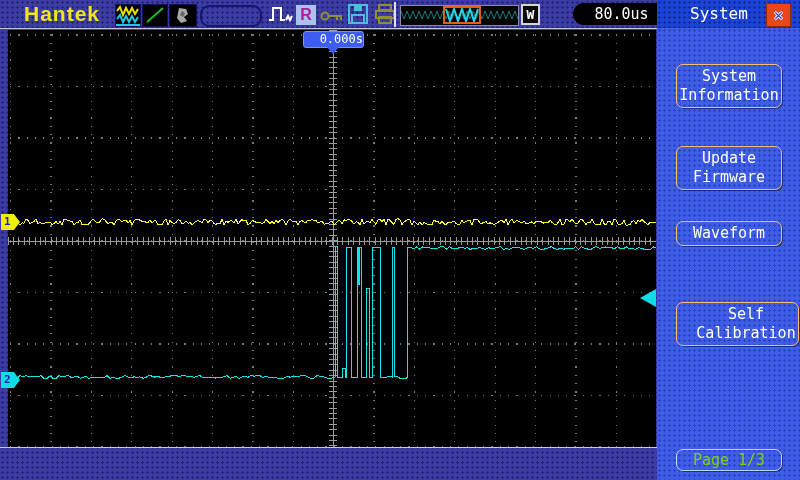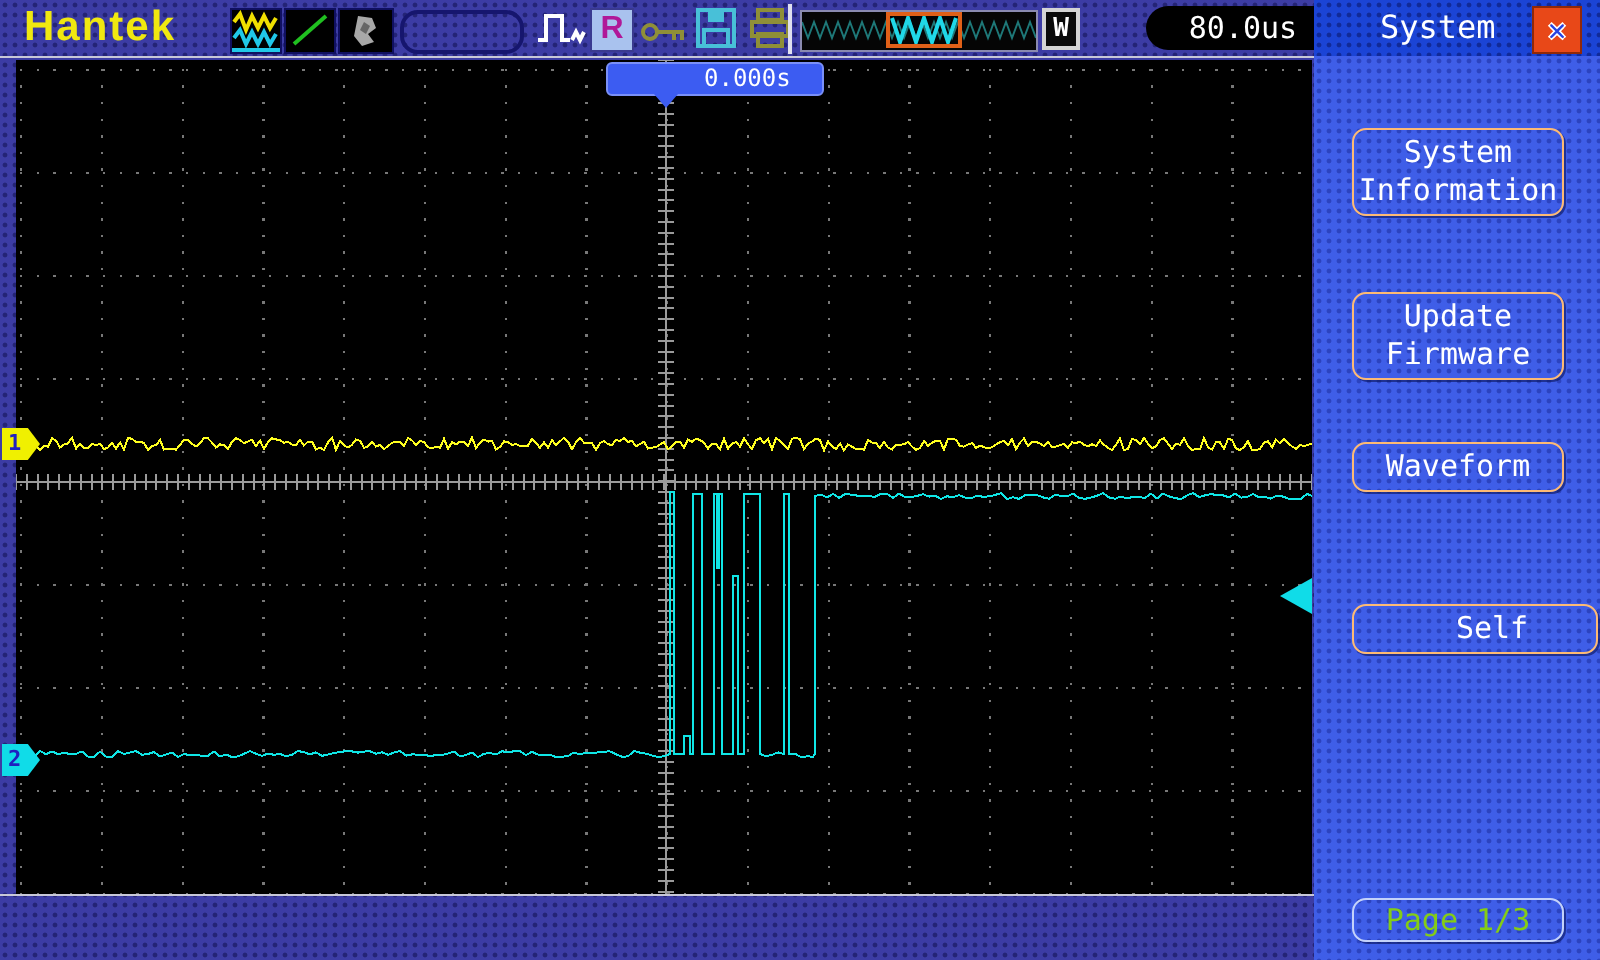--- a/index.html
+++ b/index.html
@@ -7,21 +7,21 @@
     width:800px;height:480px;position:relative;overflow:hidden;
     background-color:#3c3ca4;
     background-image:radial-gradient(rgba(16,16,80,.55) 1px, transparent 1.4px);
     background-size:5px 5px;
     font-family:"DejaVu Sans Mono", monospace;
     -webkit-font-smoothing:none;
   }
   .abs{position:absolute;}
   
   .topbar{left:0;top:0;width:657px;height:29px;}
-  .brand{left:12px;top:2px;font-family:"Liberation Sans",sans-serif;font-weight:bold;
+  .brand{left:24px;top:2px;font-family:"Liberation Sans",sans-serif;font-weight:bold;
          font-size:21px;color:#f0e810;letter-spacing:1px;}
   .icon-box{top:4px;width:24px;height:21px;background:#000;border:1px solid #101060;}
   .slot{left:200px;top:5px;width:58px;height:18px;border:2px solid #16166e;border-radius:9px;background:transparent;}
   .ricon{left:295px;top:4px;width:20px;height:20px;background:#a9c2ee;border:1px solid #3a3a90;
          color:#b01898;font-family:"Liberation Sans",sans-serif;font-weight:bold;font-size:16px;
          text-align:center;line-height:20px;}
   .vsep-white{left:394px;top:2px;width:2px;height:25px;background:#e0e0ee;}
   .preview{left:400px;top:5px;width:117px;height:19px;background:#050505;border:1px solid #8a8ab0;}
   .wicon{left:521px;top:4px;width:15px;height:17px;background:#0a0a0a;border:2px solid #d4d4d4;
          color:#fff;font-weight:bold;font-size:13px;text-align:center;line-height:17px;}
@@ -40,21 +40,21 @@
         color:#fff;font-size:15px;text-align:center;padding:2px 0;
         box-shadow:1px 1px 0 rgba(10,20,90,.6);}
   .sbtn span{display:block;line-height:19px;}
   .pagebtn{left:676px;top:449px;width:104px;height:20px;border:1px solid #c4d2fa;border-radius:7px;
            color:#84cc16;font-size:15px;text-align:center;line-height:20px;box-shadow:1px 1px 0 rgba(10,20,90,.6);}
   
   .hline-top{left:0;top:28px;width:657px;height:1px;background:#c8c8d8;}
   .hline-bot{left:0;top:447px;width:657px;height:1px;background:#c8c8d8;}
   .scope{left:8px;top:30px;width:648px;height:417px;background:#000;}
   .time-tab{left:303px;top:31px;width:59px;height:15px;background:#3c5cf2;border-radius:3px;
-            color:#fff;font-size:12px;text-align:left;line-height:15px;border:1px solid #7a90f8;padding-left:48px;}
+            color:#fff;font-size:12px;text-align:right;line-height:15px;border:1px solid #7a90f8;}
   .time-ptr{left:327px;top:47px;width:0;height:0;border:6px solid transparent;border-top:7px solid #3c5cf2;}
   .chm{width:19px;height:16px;line-height:16px;font-size:11px;font-weight:bold;color:#2020c0;
        text-align:left;padding-left:3px;box-sizing:border-box;
        clip-path:polygon(0 0,68% 0,100% 50%,68% 100%,0 100%);}
   .chm1{left:1px;top:214px;background:#f0f000;}
   .chm2{left:1px;top:372px;background:#10dce8;}
   .trig-arrow{left:640px;top:289px;width:16px;height:18px;background:#10dce8;
               clip-path:polygon(0 50%,100% 0,100% 100%);}
   
   .bottombar{left:0;top:448px;width:657px;height:32px;}
@@ -133,20 +133,21 @@
 </div>
 <div class="abs sbtn" style="top:146px;">
   <span>Update</span>
   <span>Firmware</span>
 </div>
 <div class="abs sbtn" style="top:221px;">
   <span>Waveform</span>
 </div>
 <div class="abs sbtn" style="top:302px;padding-left:17px;">
   <span>Self</span>
+  <span>Calibration</span>
 </div>
 <div class="abs pagebtn">Page 1/3</div>
 
 <div class="abs hline-top"></div>
 <div class="abs scope">
   <svg id="scope-svg" width="648" height="417" viewBox="0 0 648 417" shape-rendering="crispEdges">
       <path d="M2.0 5.0h1.2M10.3 5.0h1.2M18.6 5.0h1.2M26.9 5.0h1.2M35.2 5.0h1.2M43.5 5.0h1.2M51.8 5.0h1.2M60.1 5.0h1.2M68.4 5.0h1.2M76.7 5.0h1.2M85.0 5.0h1.2M93.3 5.0h1.2M101.6 5.0h1.2M109.9 5.0h1.2M118.2 5.0h1.2M126.5 5.0h1.2M134.8 5.0h1.2M143.1 5.0h1.2M151.4 5.0h1.2M159.7 5.0h1.2M168.0 5.0h1.2M176.3 5.0h1.2M184.6 5.0h1.2M192.9 5.0h1.2M201.2 5.0h1.2M209.5 5.0h1.2M217.8 5.0h1.2M226.1 5.0h1.2M234.4 5.0h1.2M242.7 5.0h1.2M251.0 5.0h1.2M259.3 5.0h1.2M267.6 5.0h1.2M275.9 5.0h1.2M284.2 5.0h1.2M292.5 5.0h1.2M300.8 5.0h1.2M309.1 5.0h1.2M317.4 5.0h1.2M325.7 5.0h1.2M334.0 5.0h1.2M342.3 5.0h1.2M350.6 5.0h1.2M358.9 5.0h1.2M367.2 5.0h1.2M375.5 5.0h1.2M383.8 5.0h1.2M392.1 5.0h1.2M400.4 5.0h1.2M408.7 5.0h1.2M417.0 5.0h1.2M425.3 5.0h1.2M433.6 5.0h1.2M441.9 5.0h1.2M450.2 5.0h1.2M458.5 5.0h1.2M466.8 5.0h1.2M475.1 5.0h1.2M483.4 5.0h1.2M491.7 5.0h1.2M500.0 5.0h1.2M508.3 5.0h1.2M516.6 5.0h1.2M524.9 5.0h1.2M533.2 5.0h1.2M541.5 5.0h1.2M549.8 5.0h1.2M558.1 5.0h1.2M566.4 5.0h1.2M574.7 5.0h1.2M583.0 5.0h1.2M591.3 5.0h1.2M599.6 5.0h1.2M607.9 5.0h1.2M616.2 5.0h1.2M624.5 5.0h1.2M632.8 5.0h1.2M641.1 5.0h1.2M2.0 56.5h1.2M10.3 56.5h1.2M18.6 56.5h1.2M26.9 56.5h1.2M35.2 56.5h1.2M43.5 56.5h1.2M51.8 56.5h1.2M60.1 56.5h1.2M68.4 56.5h1.2M76.7 56.5h1.2M85.0 56.5h1.2M93.3 56.5h1.2M101.6 56.5h1.2M109.9 56.5h1.2M118.2 56.5h1.2M126.5 56.5h1.2M134.8 56.5h1.2M143.1 56.5h1.2M151.4 56.5h1.2M159.7 56.5h1.2M168.0 56.5h1.2M176.3 56.5h1.2M184.6 56.5h1.2M192.9 56.5h1.2M201.2 56.5h1.2M209.5 56.5h1.2M217.8 56.5h1.2M226.1 56.5h1.2M234.4 56.5h1.2M242.7 56.5h1.2M251.0 56.5h1.2M259.3 56.5h1.2M267.6 56.5h1.2M275.9 56.5h1.2M284.2 56.5h1.2M292.5 56.5h1.2M300.8 56.5h1.2M309.1 56.5h1.2M317.4 56.5h1.2M325.7 56.5h1.2M334.0 56.5h1.2M342.3 56.5h1.2M350.6 56.5h1.2M358.9 56.5h1.2M367.2 56.5h1.2M375.5 56.5h1.2M383.8 56.5h1.2M392.1 56.5h1.2M400.4 56.5h1.2M408.7 56.5h1.2M417.0 56.5h1.2M425.3 56.5h1.2M433.6 56.5h1.2M441.9 56.5h1.2M450.2 56.5h1.2M458.5 56.5h1.2M466.8 56.5h1.2M475.1 56.5h1.2M483.4 56.5h1.2M491.7 56.5h1.2M500.0 56.5h1.2M508.3 56.5h1.2M516.6 56.5h1.2M524.9 56.5h1.2M533.2 56.5h1.2M541.5 56.5h1.2M549.8 56.5h1.2M558.1 56.5h1.2M566.4 56.5h1.2M574.7 56.5h1.2M583.0 56.5h1.2M591.3 56.5h1.2M599.6 56.5h1.2M607.9 56.5h1.2M616.2 56.5h1.2M624.5 56.5h1.2M632.8 56.5h1.2M641.1 56.5h1.2M2.0 108.0h1.2M10.3 108.0h1.2M18.6 108.0h1.2M26.9 108.0h1.2M35.2 108.0h1.2M43.5 108.0h1.2M51.8 108.0h1.2M60.1 108.0h1.2M68.4 108.0h1.2M76.7 108.0h1.2M85.0 108.0h1.2M93.3 108.0h1.2M101.6 108.0h1.2M109.9 108.0h1.2M118.2 108.0h1.2M126.5 108.0h1.2M134.8 108.0h1.2M143.1 108.0h1.2M151.4 108.0h1.2M159.7 108.0h1.2M168.0 108.0h1.2M176.3 108.0h1.2M184.6 108.0h1.2M192.9 108.0h1.2M201.2 108.0h1.2M209.5 108.0h1.2M217.8 108.0h1.2M226.1 108.0h1.2M234.4 108.0h1.2M242.7 108.0h1.2M251.0 108.0h1.2M259.3 108.0h1.2M267.6 108.0h1.2M275.9 108.0h1.2M284.2 108.0h1.2M292.5 108.0h1.2M300.8 108.0h1.2M309.1 108.0h1.2M317.4 108.0h1.2M325.7 108.0h1.2M334.0 108.0h1.2M342.3 108.0h1.2M350.6 108.0h1.2M358.9 108.0h1.2M367.2 108.0h1.2M375.5 108.0h1.2M383.8 108.0h1.2M392.1 108.0h1.2M400.4 108.0h1.2M408.7 108.0h1.2M417.0 108.0h1.2M425.3 108.0h1.2M433.6 108.0h1.2M441.9 108.0h1.2M450.2 108.0h1.2M458.5 108.0h1.2M466.8 108.0h1.2M475.1 108.0h1.2M483.4 108.0h1.2M491.7 108.0h1.2M500.0 108.0h1.2M508.3 108.0h1.2M516.6 108.0h1.2M524.9 108.0h1.2M533.2 108.0h1.2M541.5 108.0h1.2M549.8 108.0h1.2M558.1 108.0h1.2M566.4 108.0h1.2M574.7 108.0h1.2M583.0 108.0h1.2M591.3 108.0h1.2M599.6 108.0h1.2M607.9 108.0h1.2M616.2 108.0h1.2M624.5 108.0h1.2M632.8 108.0h1.2M641.1 108.0h1.2M2.0 159.5h1.2M10.3 159.5h1.2M18.6 159.5h1.2M26.9 159.5h1.2M35.2 159.5h1.2M43.5 159.5h1.2M51.8 159.5h1.2M60.1 159.5h1.2M68.4 159.5h1.2M76.7 159.5h1.2M85.0 159.5h1.2M93.3 159.5h1.2M101.6 159.5h1.2M109.9 159.5h1.2M118.2 159.5h1.2M126.5 159.5h1.2M134.8 159.5h1.2M143.1 159.5h1.2M151.4 159.5h1.2M159.7 159.5h1.2M168.0 159.5h1.2M176.3 159.5h1.2M184.6 159.5h1.2M192.9 159.5h1.2M201.2 159.5h1.2M209.5 159.5h1.2M217.8 159.5h1.2M226.1 159.5h1.2M234.4 159.5h1.2M242.7 159.5h1.2M251.0 159.5h1.2M259.3 159.5h1.2M267.6 159.5h1.2M275.9 159.5h1.2M284.2 159.5h1.2M292.5 159.5h1.2M300.8 159.5h1.2M309.1 159.5h1.2M317.4 159.5h1.2M325.7 159.5h1.2M334.0 159.5h1.2M342.3 159.5h1.2M350.6 159.5h1.2M358.9 159.5h1.2M367.2 159.5h1.2M375.5 159.5h1.2M383.8 159.5h1.2M392.1 159.5h1.2M400.4 159.5h1.2M408.7 159.5h1.2M417.0 159.5h1.2M425.3 159.5h1.2M433.6 159.5h1.2M441.9 159.5h1.2M450.2 159.5h1.2M458.5 159.5h1.2M466.8 159.5h1.2M475.1 159.5h1.2M483.4 159.5h1.2M491.7 159.5h1.2M500.0 159.5h1.2M508.3 159.5h1.2M516.6 159.5h1.2M524.9 159.5h1.2M533.2 159.5h1.2M541.5 159.5h1.2M549.8 159.5h1.2M558.1 159.5h1.2M566.4 159.5h1.2M574.7 159.5h1.2M583.0 159.5h1.2M591.3 159.5h1.2M599.6 159.5h1.2M607.9 159.5h1.2M616.2 159.5h1.2M624.5 159.5h1.2M632.8 159.5h1.2M641.1 159.5h1.2M2.0 211.0h1.2M10.3 211.0h1.2M18.6 211.0h1.2M26.9 211.0h1.2M35.2 211.0h1.2M43.5 211.0h1.2M51.8 211.0h1.2M60.1 211.0h1.2M68.4 211.0h1.2M76.7 211.0h1.2M85.0 211.0h1.2M93.3 211.0h1.2M101.6 211.0h1.2M109.9 211.0h1.2M118.2 211.0h1.2M126.5 211.0h1.2M134.8 211.0h1.2M143.1 211.0h1.2M151.4 211.0h1.2M159.7 211.0h1.2M168.0 211.0h1.2M176.3 211.0h1.2M184.6 211.0h1.2M192.9 211.0h1.2M201.2 211.0h1.2M209.5 211.0h1.2M217.8 211.0h1.2M226.1 211.0h1.2M234.4 211.0h1.2M242.7 211.0h1.2M251.0 211.0h1.2M259.3 211.0h1.2M267.6 211.0h1.2M275.9 211.0h1.2M284.2 211.0h1.2M292.5 211.0h1.2M300.8 211.0h1.2M309.1 211.0h1.2M317.4 211.0h1.2M325.7 211.0h1.2M334.0 211.0h1.2M342.3 211.0h1.2M350.6 211.0h1.2M358.9 211.0h1.2M367.2 211.0h1.2M375.5 211.0h1.2M383.8 211.0h1.2M392.1 211.0h1.2M400.4 211.0h1.2M408.7 211.0h1.2M417.0 211.0h1.2M425.3 211.0h1.2M433.6 211.0h1.2M441.9 211.0h1.2M450.2 211.0h1.2M458.5 211.0h1.2M466.8 211.0h1.2M475.1 211.0h1.2M483.4 211.0h1.2M491.7 211.0h1.2M500.0 211.0h1.2M508.3 211.0h1.2M516.6 211.0h1.2M524.9 211.0h1.2M533.2 211.0h1.2M541.5 211.0h1.2M549.8 211.0h1.2M558.1 211.0h1.2M566.4 211.0h1.2M574.7 211.0h1.2M583.0 211.0h1.2M591.3 211.0h1.2M599.6 211.0h1.2M607.9 211.0h1.2M616.2 211.0h1.2M624.5 211.0h1.2M632.8 211.0h1.2M641.1 211.0h1.2M2.0 262.5h1.2M10.3 262.5h1.2M18.6 262.5h1.2M26.9 262.5h1.2M35.2 262.5h1.2M43.5 262.5h1.2M51.8 262.5h1.2M60.1 262.5h1.2M68.4 262.5h1.2M76.7 262.5h1.2M85.0 262.5h1.2M93.3 262.5h1.2M101.6 262.5h1.2M109.9 262.5h1.2M118.2 262.5h1.2M126.5 262.5h1.2M134.8 262.5h1.2M143.1 262.5h1.2M151.4 262.5h1.2M159.7 262.5h1.2M168.0 262.5h1.2M176.3 262.5h1.2M184.6 262.5h1.2M192.9 262.5h1.2M201.2 262.5h1.2M209.5 262.5h1.2M217.8 262.5h1.2M226.1 262.5h1.2M234.4 262.5h1.2M242.7 262.5h1.2M251.0 262.5h1.2M259.3 262.5h1.2M267.6 262.5h1.2M275.9 262.5h1.2M284.2 262.5h1.2M292.5 262.5h1.2M300.8 262.5h1.2M309.1 262.5h1.2M317.4 262.5h1.2M325.7 262.5h1.2M334.0 262.5h1.2M342.3 262.5h1.2M350.6 262.5h1.2M358.9 262.5h1.2M367.2 262.5h1.2M375.5 262.5h1.2M383.8 262.5h1.2M392.1 262.5h1.2M400.4 262.5h1.2M408.7 262.5h1.2M417.0 262.5h1.2M425.3 262.5h1.2M433.6 262.5h1.2M441.9 262.5h1.2M450.2 262.5h1.2M458.5 262.5h1.2M466.8 262.5h1.2M475.1 262.5h1.2M483.4 262.5h1.2M491.7 262.5h1.2M500.0 262.5h1.2M508.3 262.5h1.2M516.6 262.5h1.2M524.9 262.5h1.2M533.2 262.5h1.2M541.5 262.5h1.2M549.8 262.5h1.2M558.1 262.5h1.2M566.4 262.5h1.2M574.7 262.5h1.2M583.0 262.5h1.2M591.3 262.5h1.2M599.6 262.5h1.2M607.9 262.5h1.2M616.2 262.5h1.2M624.5 262.5h1.2M632.8 262.5h1.2M641.1 262.5h1.2M2.0 314.0h1.2M10.3 314.0h1.2M18.6 314.0h1.2M26.9 314.0h1.2M35.2 314.0h1.2M43.5 314.0h1.2M51.8 314.0h1.2M60.1 314.0h1.2M68.4 314.0h1.2M76.7 314.0h1.2M85.0 314.0h1.2M93.3 314.0h1.2M101.6 314.0h1.2M109.9 314.0h1.2M118.2 314.0h1.2M126.5 314.0h1.2M134.8 314.0h1.2M143.1 314.0h1.2M151.4 314.0h1.2M159.7 314.0h1.2M168.0 314.0h1.2M176.3 314.0h1.2M184.6 314.0h1.2M192.9 314.0h1.2M201.2 314.0h1.2M209.5 314.0h1.2M217.8 314.0h1.2M226.1 314.0h1.2M234.4 314.0h1.2M242.7 314.0h1.2M251.0 314.0h1.2M259.3 314.0h1.2M267.6 314.0h1.2M275.9 314.0h1.2M284.2 314.0h1.2M292.5 314.0h1.2M300.8 314.0h1.2M309.1 314.0h1.2M317.4 314.0h1.2M325.7 314.0h1.2M334.0 314.0h1.2M342.3 314.0h1.2M350.6 314.0h1.2M358.9 314.0h1.2M367.2 314.0h1.2M375.5 314.0h1.2M383.8 314.0h1.2M392.1 314.0h1.2M400.4 314.0h1.2M408.7 314.0h1.2M417.0 314.0h1.2M425.3 314.0h1.2M433.6 314.0h1.2M441.9 314.0h1.2M450.2 314.0h1.2M458.5 314.0h1.2M466.8 314.0h1.2M475.1 314.0h1.2M483.4 314.0h1.2M491.7 314.0h1.2M500.0 314.0h1.2M508.3 314.0h1.2M516.6 314.0h1.2M524.9 314.0h1.2M533.2 314.0h1.2M541.5 314.0h1.2M549.8 314.0h1.2M558.1 314.0h1.2M566.4 314.0h1.2M574.7 314.0h1.2M583.0 314.0h1.2M591.3 314.0h1.2M599.6 314.0h1.2M607.9 314.0h1.2M616.2 314.0h1.2M624.5 314.0h1.2M632.8 314.0h1.2M641.1 314.0h1.2M2.0 365.5h1.2M10.3 365.5h1.2M18.6 365.5h1.2M26.9 365.5h1.2M35.2 365.5h1.2M43.5 365.5h1.2M51.8 365.5h1.2M60.1 365.5h1.2M68.4 365.5h1.2M76.7 365.5h1.2M85.0 365.5h1.2M93.3 365.5h1.2M101.6 365.5h1.2M109.9 365.5h1.2M118.2 365.5h1.2M126.5 365.5h1.2M134.8 365.5h1.2M143.1 365.5h1.2M151.4 365.5h1.2M159.7 365.5h1.2M168.0 365.5h1.2M176.3 365.5h1.2M184.6 365.5h1.2M192.9 365.5h1.2M201.2 365.5h1.2M209.5 365.5h1.2M217.8 365.5h1.2M226.1 365.5h1.2M234.4 365.5h1.2M242.7 365.5h1.2M251.0 365.5h1.2M259.3 365.5h1.2M267.6 365.5h1.2M275.9 365.5h1.2M284.2 365.5h1.2M292.5 365.5h1.2M300.8 365.5h1.2M309.1 365.5h1.2M317.4 365.5h1.2M325.7 365.5h1.2M334.0 365.5h1.2M342.3 365.5h1.2M350.6 365.5h1.2M358.9 365.5h1.2M367.2 365.5h1.2M375.5 365.5h1.2M383.8 365.5h1.2M392.1 365.5h1.2M400.4 365.5h1.2M408.7 365.5h1.2M417.0 365.5h1.2M425.3 365.5h1.2M433.6 365.5h1.2M441.9 365.5h1.2M450.2 365.5h1.2M458.5 365.5h1.2M466.8 365.5h1.2M475.1 365.5h1.2M483.4 365.5h1.2M491.7 365.5h1.2M500.0 365.5h1.2M508.3 365.5h1.2M516.6 365.5h1.2M524.9 365.5h1.2M533.2 365.5h1.2M541.5 365.5h1.2M549.8 365.5h1.2M558.1 365.5h1.2M566.4 365.5h1.2M574.7 365.5h1.2M583.0 365.5h1.2M591.3 365.5h1.2M599.6 365.5h1.2M607.9 365.5h1.2M616.2 365.5h1.2M624.5 365.5h1.2M632.8 365.5h1.2M641.1 365.5h1.2M2.0 417.0h1.2M10.3 417.0h1.2M18.6 417.0h1.2M26.9 417.0h1.2M35.2 417.0h1.2M43.5 417.0h1.2M51.8 417.0h1.2M60.1 417.0h1.2M68.4 417.0h1.2M76.7 417.0h1.2M85.0 417.0h1.2M93.3 417.0h1.2M101.6 417.0h1.2M109.9 417.0h1.2M118.2 417.0h1.2M126.5 417.0h1.2M134.8 417.0h1.2M143.1 417.0h1.2M151.4 417.0h1.2M159.7 417.0h1.2M168.0 417.0h1.2M176.3 417.0h1.2M184.6 417.0h1.2M192.9 417.0h1.2M201.2 417.0h1.2M209.5 417.0h1.2M217.8 417.0h1.2M226.1 417.0h1.2M234.4 417.0h1.2M242.7 417.0h1.2M251.0 417.0h1.2M259.3 417.0h1.2M267.6 417.0h1.2M275.9 417.0h1.2M284.2 417.0h1.2M292.5 417.0h1.2M300.8 417.0h1.2M309.1 417.0h1.2M317.4 417.0h1.2M325.7 417.0h1.2M334.0 417.0h1.2M342.3 417.0h1.2M350.6 417.0h1.2M358.9 417.0h1.2M367.2 417.0h1.2M375.5 417.0h1.2M383.8 417.0h1.2M392.1 417.0h1.2M400.4 417.0h1.2M408.7 417.0h1.2M417.0 417.0h1.2M425.3 417.0h1.2M433.6 417.0h1.2M441.9 417.0h1.2M450.2 417.0h1.2M458.5 417.0h1.2M466.8 417.0h1.2M475.1 417.0h1.2M483.4 417.0h1.2M491.7 417.0h1.2M500.0 417.0h1.2M508.3 417.0h1.2M516.6 417.0h1.2M524.9 417.0h1.2M533.2 417.0h1.2M541.5 417.0h1.2M549.8 417.0h1.2M558.1 417.0h1.2M566.4 417.0h1.2M574.7 417.0h1.2M583.0 417.0h1.2M591.3 417.0h1.2M599.6 417.0h1.2M607.9 417.0h1.2M616.2 417.0h1.2M624.5 417.0h1.2M632.8 417.0h1.2M641.1 417.0h1.2M2.0 5.0h1.2M2.0 13.3h1.2M2.0 21.6h1.2M2.0 29.9h1.2M2.0 38.2h1.2M2.0 46.5h1.2M2.0 54.8h1.2M2.0 63.1h1.2M2.0 71.4h1.2M2.0 79.7h1.2M2.0 88.0h1.2M2.0 96.3h1.2M2.0 104.6h1.2M2.0 112.9h1.2M2.0 121.2h1.2M2.0 129.5h1.2M2.0 137.8h1.2M2.0 146.1h1.2M2.0 154.4h1.2M2.0 162.7h1.2M2.0 171.0h1.2M2.0 179.3h1.2M2.0 187.6h1.2M2.0 195.9h1.2M2.0 204.2h1.2M2.0 212.5h1.2M2.0 220.8h1.2M2.0 229.1h1.2M2.0 237.4h1.2M2.0 245.7h1.2M2.0 254.0h1.2M2.0 262.3h1.2M2.0 270.6h1.2M2.0 278.9h1.2M2.0 287.2h1.2M2.0 295.5h1.2M2.0 303.8h1.2M2.0 312.1h1.2M2.0 320.4h1.2M2.0 328.7h1.2M2.0 337.0h1.2M2.0 345.3h1.2M2.0 353.6h1.2M2.0 361.9h1.2M2.0 370.2h1.2M2.0 378.5h1.2M2.0 386.8h1.2M2.0 395.1h1.2M2.0 403.4h1.2M2.0 411.7h1.2M42.4 5.0h1.2M42.4 13.3h1.2M42.4 21.6h1.2M42.4 29.9h1.2M42.4 38.2h1.2M42.4 46.5h1.2M42.4 54.8h1.2M42.4 63.1h1.2M42.4 71.4h1.2M42.4 79.7h1.2M42.4 88.0h1.2M42.4 96.3h1.2M42.4 104.6h1.2M42.4 112.9h1.2M42.4 121.2h1.2M42.4 129.5h1.2M42.4 137.8h1.2M42.4 146.1h1.2M42.4 154.4h1.2M42.4 162.7h1.2M42.4 171.0h1.2M42.4 179.3h1.2M42.4 187.6h1.2M42.4 195.9h1.2M42.4 204.2h1.2M42.4 212.5h1.2M42.4 220.8h1.2M42.4 229.1h1.2M42.4 237.4h1.2M42.4 245.7h1.2M42.4 254.0h1.2M42.4 262.3h1.2M42.4 270.6h1.2M42.4 278.9h1.2M42.4 287.2h1.2M42.4 295.5h1.2M42.4 303.8h1.2M42.4 312.1h1.2M42.4 320.4h1.2M42.4 328.7h1.2M42.4 337.0h1.2M42.4 345.3h1.2M42.4 353.6h1.2M42.4 361.9h1.2M42.4 370.2h1.2M42.4 378.5h1.2M42.4 386.8h1.2M42.4 395.1h1.2M42.4 403.4h1.2M42.4 411.7h1.2M82.8 5.0h1.2M82.8 13.3h1.2M82.8 21.6h1.2M82.8 29.9h1.2M82.8 38.2h1.2M82.8 46.5h1.2M82.8 54.8h1.2M82.8 63.1h1.2M82.8 71.4h1.2M82.8 79.7h1.2M82.8 88.0h1.2M82.8 96.3h1.2M82.8 104.6h1.2M82.8 112.9h1.2M82.8 121.2h1.2M82.8 129.5h1.2M82.8 137.8h1.2M82.8 146.1h1.2M82.8 154.4h1.2M82.8 162.7h1.2M82.8 171.0h1.2M82.8 179.3h1.2M82.8 187.6h1.2M82.8 195.9h1.2M82.8 204.2h1.2M82.8 212.5h1.2M82.8 220.8h1.2M82.8 229.1h1.2M82.8 237.4h1.2M82.8 245.7h1.2M82.8 254.0h1.2M82.8 262.3h1.2M82.8 270.6h1.2M82.8 278.9h1.2M82.8 287.2h1.2M82.8 295.5h1.2M82.8 303.8h1.2M82.8 312.1h1.2M82.8 320.4h1.2M82.8 328.7h1.2M82.8 337.0h1.2M82.8 345.3h1.2M82.8 353.6h1.2M82.8 361.9h1.2M82.8 370.2h1.2M82.8 378.5h1.2M82.8 386.8h1.2M82.8 395.1h1.2M82.8 403.4h1.2M82.8 411.7h1.2M123.1 5.0h1.2M123.1 13.3h1.2M123.1 21.6h1.2M123.1 29.9h1.2M123.1 38.2h1.2M123.1 46.5h1.2M123.1 54.8h1.2M123.1 63.1h1.2M123.1 71.4h1.2M123.1 79.7h1.2M123.1 88.0h1.2M123.1 96.3h1.2M123.1 104.6h1.2M123.1 112.9h1.2M123.1 121.2h1.2M123.1 129.5h1.2M123.1 137.8h1.2M123.1 146.1h1.2M123.1 154.4h1.2M123.1 162.7h1.2M123.1 171.0h1.2M123.1 179.3h1.2M123.1 187.6h1.2M123.1 195.9h1.2M123.1 204.2h1.2M123.1 212.5h1.2M123.1 220.8h1.2M123.1 229.1h1.2M123.1 237.4h1.2M123.1 245.7h1.2M123.1 254.0h1.2M123.1 262.3h1.2M123.1 270.6h1.2M123.1 278.9h1.2M123.1 287.2h1.2M123.1 295.5h1.2M123.1 303.8h1.2M123.1 312.1h1.2M123.1 320.4h1.2M123.1 328.7h1.2M123.1 337.0h1.2M123.1 345.3h1.2M123.1 353.6h1.2M123.1 361.9h1.2M123.1 370.2h1.2M123.1 378.5h1.2M123.1 386.8h1.2M123.1 395.1h1.2M123.1 403.4h1.2M123.1 411.7h1.2M163.5 5.0h1.2M163.5 13.3h1.2M163.5 21.6h1.2M163.5 29.9h1.2M163.5 38.2h1.2M163.5 46.5h1.2M163.5 54.8h1.2M163.5 63.1h1.2M163.5 71.4h1.2M163.5 79.7h1.2M163.5 88.0h1.2M163.5 96.3h1.2M163.5 104.6h1.2M163.5 112.9h1.2M163.5 121.2h1.2M163.5 129.5h1.2M163.5 137.8h1.2M163.5 146.1h1.2M163.5 154.4h1.2M163.5 162.7h1.2M163.5 171.0h1.2M163.5 179.3h1.2M163.5 187.6h1.2M163.5 195.9h1.2M163.5 204.2h1.2M163.5 212.5h1.2M163.5 220.8h1.2M163.5 229.1h1.2M163.5 237.4h1.2M163.5 245.7h1.2M163.5 254.0h1.2M163.5 262.3h1.2M163.5 270.6h1.2M163.5 278.9h1.2M163.5 287.2h1.2M163.5 295.5h1.2M163.5 303.8h1.2M163.5 312.1h1.2M163.5 320.4h1.2M163.5 328.7h1.2M163.5 337.0h1.2M163.5 345.3h1.2M163.5 353.6h1.2M163.5 361.9h1.2M163.5 370.2h1.2M163.5 378.5h1.2M163.5 386.8h1.2M163.5 395.1h1.2M163.5 403.4h1.2M163.5 411.7h1.2M203.9 5.0h1.2M203.9 13.3h1.2M203.9 21.6h1.2M203.9 29.9h1.2M203.9 38.2h1.2M203.9 46.5h1.2M203.9 54.8h1.2M203.9 63.1h1.2M203.9 71.4h1.2M203.9 79.7h1.2M203.9 88.0h1.2M203.9 96.3h1.2M203.9 104.6h1.2M203.9 112.9h1.2M203.9 121.2h1.2M203.9 129.5h1.2M203.9 137.8h1.2M203.9 146.1h1.2M203.9 154.4h1.2M203.9 162.7h1.2M203.9 171.0h1.2M203.9 179.3h1.2M203.9 187.6h1.2M203.9 195.9h1.2M203.9 204.2h1.2M203.9 212.5h1.2M203.9 220.8h1.2M203.9 229.1h1.2M203.9 237.4h1.2M203.9 245.7h1.2M203.9 254.0h1.2M203.9 262.3h1.2M203.9 270.6h1.2M203.9 278.9h1.2M203.9 287.2h1.2M203.9 295.5h1.2M203.9 303.8h1.2M203.9 312.1h1.2M203.9 320.4h1.2M203.9 328.7h1.2M203.9 337.0h1.2M203.9 345.3h1.2M203.9 353.6h1.2M203.9 361.9h1.2M203.9 370.2h1.2M203.9 378.5h1.2M203.9 386.8h1.2M203.9 395.1h1.2M203.9 403.4h1.2M203.9 411.7h1.2M244.3 5.0h1.2M244.3 13.3h1.2M244.3 21.6h1.2M244.3 29.9h1.2M244.3 38.2h1.2M244.3 46.5h1.2M244.3 54.8h1.2M244.3 63.1h1.2M244.3 71.4h1.2M244.3 79.7h1.2M244.3 88.0h1.2M244.3 96.3h1.2M244.3 104.6h1.2M244.3 112.9h1.2M244.3 121.2h1.2M244.3 129.5h1.2M244.3 137.8h1.2M244.3 146.1h1.2M244.3 154.4h1.2M244.3 162.7h1.2M244.3 171.0h1.2M244.3 179.3h1.2M244.3 187.6h1.2M244.3 195.9h1.2M244.3 204.2h1.2M244.3 212.5h1.2M244.3 220.8h1.2M244.3 229.1h1.2M244.3 237.4h1.2M244.3 245.7h1.2M244.3 254.0h1.2M244.3 262.3h1.2M244.3 270.6h1.2M244.3 278.9h1.2M244.3 287.2h1.2M244.3 295.5h1.2M244.3 303.8h1.2M244.3 312.1h1.2M244.3 320.4h1.2M244.3 328.7h1.2M244.3 337.0h1.2M244.3 345.3h1.2M244.3 353.6h1.2M244.3 361.9h1.2M244.3 370.2h1.2M244.3 378.5h1.2M244.3 386.8h1.2M244.3 395.1h1.2M244.3 403.4h1.2M244.3 411.7h1.2M284.6 5.0h1.2M284.6 13.3h1.2M284.6 21.6h1.2M284.6 29.9h1.2M284.6 38.2h1.2M284.6 46.5h1.2M284.6 54.8h1.2M284.6 63.1h1.2M284.6 71.4h1.2M284.6 79.7h1.2M284.6 88.0h1.2M284.6 96.3h1.2M284.6 104.6h1.2M284.6 112.9h1.2M284.6 121.2h1.2M284.6 129.5h1.2M284.6 137.8h1.2M284.6 146.1h1.2M284.6 154.4h1.2M284.6 162.7h1.2M284.6 171.0h1.2M284.6 179.3h1.2M284.6 187.6h1.2M284.6 195.9h1.2M284.6 204.2h1.2M284.6 212.5h1.2M284.6 220.8h1.2M284.6 229.1h1.2M284.6 237.4h1.2M284.6 245.7h1.2M284.6 254.0h1.2M284.6 262.3h1.2M284.6 270.6h1.2M284.6 278.9h1.2M284.6 287.2h1.2M284.6 295.5h1.2M284.6 303.8h1.2M284.6 312.1h1.2M284.6 320.4h1.2M284.6 328.7h1.2M284.6 337.0h1.2M284.6 345.3h1.2M284.6 353.6h1.2M284.6 361.9h1.2M284.6 370.2h1.2M284.6 378.5h1.2M284.6 386.8h1.2M284.6 395.1h1.2M284.6 403.4h1.2M284.6 411.7h1.2M325.0 5.0h1.2M325.0 13.3h1.2M325.0 21.6h1.2M325.0 29.9h1.2M325.0 38.2h1.2M325.0 46.5h1.2M325.0 54.8h1.2M325.0 63.1h1.2M325.0 71.4h1.2M325.0 79.7h1.2M325.0 88.0h1.2M325.0 96.3h1.2M325.0 104.6h1.2M325.0 112.9h1.2M325.0 121.2h1.2M325.0 129.5h1.2M325.0 137.8h1.2M325.0 146.1h1.2M325.0 154.4h1.2M325.0 162.7h1.2M325.0 171.0h1.2M325.0 179.3h1.2M325.0 187.6h1.2M325.0 195.9h1.2M325.0 204.2h1.2M325.0 212.5h1.2M325.0 220.8h1.2M325.0 229.1h1.2M325.0 237.4h1.2M325.0 245.7h1.2M325.0 254.0h1.2M325.0 262.3h1.2M325.0 270.6h1.2M325.0 278.9h1.2M325.0 287.2h1.2M325.0 295.5h1.2M325.0 303.8h1.2M325.0 312.1h1.2M325.0 320.4h1.2M325.0 328.7h1.2M325.0 337.0h1.2M325.0 345.3h1.2M325.0 353.6h1.2M325.0 361.9h1.2M325.0 370.2h1.2M325.0 378.5h1.2M325.0 386.8h1.2M325.0 395.1h1.2M325.0 403.4h1.2M325.0 411.7h1.2M365.4 5.0h1.2M365.4 13.3h1.2M365.4 21.6h1.2M365.4 29.9h1.2M365.4 38.2h1.2M365.4 46.5h1.2M365.4 54.8h1.2M365.4 63.1h1.2M365.4 71.4h1.2M365.4 79.7h1.2M365.4 88.0h1.2M365.4 96.3h1.2M365.4 104.6h1.2M365.4 112.9h1.2M365.4 121.2h1.2M365.4 129.5h1.2M365.4 137.8h1.2M365.4 146.1h1.2M365.4 154.4h1.2M365.4 162.7h1.2M365.4 171.0h1.2M365.4 179.3h1.2M365.4 187.6h1.2M365.4 195.9h1.2M365.4 204.2h1.2M365.4 212.5h1.2M365.4 220.8h1.2M365.4 229.1h1.2M365.4 237.4h1.2M365.4 245.7h1.2M365.4 254.0h1.2M365.4 262.3h1.2M365.4 270.6h1.2M365.4 278.9h1.2M365.4 287.2h1.2M365.4 295.5h1.2M365.4 303.8h1.2M365.4 312.1h1.2M365.4 320.4h1.2M365.4 328.7h1.2M365.4 337.0h1.2M365.4 345.3h1.2M365.4 353.6h1.2M365.4 361.9h1.2M365.4 370.2h1.2M365.4 378.5h1.2M365.4 386.8h1.2M365.4 395.1h1.2M365.4 403.4h1.2M365.4 411.7h1.2M405.8 5.0h1.2M405.8 13.3h1.2M405.8 21.6h1.2M405.8 29.9h1.2M405.8 38.2h1.2M405.8 46.5h1.2M405.8 54.8h1.2M405.8 63.1h1.2M405.8 71.4h1.2M405.8 79.7h1.2M405.8 88.0h1.2M405.8 96.3h1.2M405.8 104.6h1.2M405.8 112.9h1.2M405.8 121.2h1.2M405.8 129.5h1.2M405.8 137.8h1.2M405.8 146.1h1.2M405.8 154.4h1.2M405.8 162.7h1.2M405.8 171.0h1.2M405.8 179.3h1.2M405.8 187.6h1.2M405.8 195.9h1.2M405.8 204.2h1.2M405.8 212.5h1.2M405.8 220.8h1.2M405.8 229.1h1.2M405.8 237.4h1.2M405.8 245.7h1.2M405.8 254.0h1.2M405.8 262.3h1.2M405.8 270.6h1.2M405.8 278.9h1.2M405.8 287.2h1.2M405.8 295.5h1.2M405.8 303.8h1.2M405.8 312.1h1.2M405.8 320.4h1.2M405.8 328.7h1.2M405.8 337.0h1.2M405.8 345.3h1.2M405.8 353.6h1.2M405.8 361.9h1.2M405.8 370.2h1.2M405.8 378.5h1.2M405.8 386.8h1.2M405.8 395.1h1.2M405.8 403.4h1.2M405.8 411.7h1.2M446.1 5.0h1.2M446.1 13.3h1.2M446.1 21.6h1.2M446.1 29.9h1.2M446.1 38.2h1.2M446.1 46.5h1.2M446.1 54.8h1.2M446.1 63.1h1.2M446.1 71.4h1.2M446.1 79.7h1.2M446.1 88.0h1.2M446.1 96.3h1.2M446.1 104.6h1.2M446.1 112.9h1.2M446.1 121.2h1.2M446.1 129.5h1.2M446.1 137.8h1.2M446.1 146.1h1.2M446.1 154.4h1.2M446.1 162.7h1.2M446.1 171.0h1.2M446.1 179.3h1.2M446.1 187.6h1.2M446.1 195.9h1.2M446.1 204.2h1.2M446.1 212.5h1.2M446.1 220.8h1.2M446.1 229.1h1.2M446.1 237.4h1.2M446.1 245.7h1.2M446.1 254.0h1.2M446.1 262.3h1.2M446.1 270.6h1.2M446.1 278.9h1.2M446.1 287.2h1.2M446.1 295.5h1.2M446.1 303.8h1.2M446.1 312.1h1.2M446.1 320.4h1.2M446.1 328.7h1.2M446.1 337.0h1.2M446.1 345.3h1.2M446.1 353.6h1.2M446.1 361.9h1.2M446.1 370.2h1.2M446.1 378.5h1.2M446.1 386.8h1.2M446.1 395.1h1.2M446.1 403.4h1.2M446.1 411.7h1.2M486.5 5.0h1.2M486.5 13.3h1.2M486.5 21.6h1.2M486.5 29.9h1.2M486.5 38.2h1.2M486.5 46.5h1.2M486.5 54.8h1.2M486.5 63.1h1.2M486.5 71.4h1.2M486.5 79.7h1.2M486.5 88.0h1.2M486.5 96.3h1.2M486.5 104.6h1.2M486.5 112.9h1.2M486.5 121.2h1.2M486.5 129.5h1.2M486.5 137.8h1.2M486.5 146.1h1.2M486.5 154.4h1.2M486.5 162.7h1.2M486.5 171.0h1.2M486.5 179.3h1.2M486.5 187.6h1.2M486.5 195.9h1.2M486.5 204.2h1.2M486.5 212.5h1.2M486.5 220.8h1.2M486.5 229.1h1.2M486.5 237.4h1.2M486.5 245.7h1.2M486.5 254.0h1.2M486.5 262.3h1.2M486.5 270.6h1.2M486.5 278.9h1.2M486.5 287.2h1.2M486.5 295.5h1.2M486.5 303.8h1.2M486.5 312.1h1.2M486.5 320.4h1.2M486.5 328.7h1.2M486.5 337.0h1.2M486.5 345.3h1.2M486.5 353.6h1.2M486.5 361.9h1.2M486.5 370.2h1.2M486.5 378.5h1.2M486.5 386.8h1.2M486.5 395.1h1.2M486.5 403.4h1.2M486.5 411.7h1.2M526.9 5.0h1.2M526.9 13.3h1.2M526.9 21.6h1.2M526.9 29.9h1.2M526.9 38.2h1.2M526.9 46.5h1.2M526.9 54.8h1.2M526.9 63.1h1.2M526.9 71.4h1.2M526.9 79.7h1.2M526.9 88.0h1.2M526.9 96.3h1.2M526.9 104.6h1.2M526.9 112.9h1.2M526.9 121.2h1.2M526.9 129.5h1.2M526.9 137.8h1.2M526.9 146.1h1.2M526.9 154.4h1.2M526.9 162.7h1.2M526.9 171.0h1.2M526.9 179.3h1.2M526.9 187.6h1.2M526.9 195.9h1.2M526.9 204.2h1.2M526.9 212.5h1.2M526.9 220.8h1.2M526.9 229.1h1.2M526.9 237.4h1.2M526.9 245.7h1.2M526.9 254.0h1.2M526.9 262.3h1.2M526.9 270.6h1.2M526.9 278.9h1.2M526.9 287.2h1.2M526.9 295.5h1.2M526.9 303.8h1.2M526.9 312.1h1.2M526.9 320.4h1.2M526.9 328.7h1.2M526.9 337.0h1.2M526.9 345.3h1.2M526.9 353.6h1.2M526.9 361.9h1.2M526.9 370.2h1.2M526.9 378.5h1.2M526.9 386.8h1.2M526.9 395.1h1.2M526.9 403.4h1.2M526.9 411.7h1.2M567.3 5.0h1.2M567.3 13.3h1.2M567.3 21.6h1.2M567.3 29.9h1.2M567.3 38.2h1.2M567.3 46.5h1.2M567.3 54.8h1.2M567.3 63.1h1.2M567.3 71.4h1.2M567.3 79.7h1.2M567.3 88.0h1.2M567.3 96.3h1.2M567.3 104.6h1.2M567.3 112.9h1.2M567.3 121.2h1.2M567.3 129.5h1.2M567.3 137.8h1.2M567.3 146.1h1.2M567.3 154.4h1.2M567.3 162.7h1.2M567.3 171.0h1.2M567.3 179.3h1.2M567.3 187.6h1.2M567.3 195.9h1.2M567.3 204.2h1.2M567.3 212.5h1.2M567.3 220.8h1.2M567.3 229.1h1.2M567.3 237.4h1.2M567.3 245.7h1.2M567.3 254.0h1.2M567.3 262.3h1.2M567.3 270.6h1.2M567.3 278.9h1.2M567.3 287.2h1.2M567.3 295.5h1.2M567.3 303.8h1.2M567.3 312.1h1.2M567.3 320.4h1.2M567.3 328.7h1.2M567.3 337.0h1.2M567.3 345.3h1.2M567.3 353.6h1.2M567.3 361.9h1.2M567.3 370.2h1.2M567.3 378.5h1.2M567.3 386.8h1.2M567.3 395.1h1.2M567.3 403.4h1.2M567.3 411.7h1.2M607.6 5.0h1.2M607.6 13.3h1.2M607.6 21.6h1.2M607.6 29.9h1.2M607.6 38.2h1.2M607.6 46.5h1.2M607.6 54.8h1.2M607.6 63.1h1.2M607.6 71.4h1.2M607.6 79.7h1.2M607.6 88.0h1.2M607.6 96.3h1.2M607.6 104.6h1.2M607.6 112.9h1.2M607.6 121.2h1.2M607.6 129.5h1.2M607.6 137.8h1.2M607.6 146.1h1.2M607.6 154.4h1.2M607.6 162.7h1.2M607.6 171.0h1.2M607.6 179.3h1.2M607.6 187.6h1.2M607.6 195.9h1.2M607.6 204.2h1.2M607.6 212.5h1.2M607.6 220.8h1.2M607.6 229.1h1.2M607.6 237.4h1.2M607.6 245.7h1.2M607.6 254.0h1.2M607.6 262.3h1.2M607.6 270.6h1.2M607.6 278.9h1.2M607.6 287.2h1.2M607.6 295.5h1.2M607.6 303.8h1.2M607.6 312.1h1.2M607.6 320.4h1.2M607.6 328.7h1.2M607.6 337.0h1.2M607.6 345.3h1.2M607.6 353.6h1.2M607.6 361.9h1.2M607.6 370.2h1.2M607.6 378.5h1.2M607.6 386.8h1.2M607.6 395.1h1.2M607.6 403.4h1.2M607.6 411.7h1.2M648.0 5.0h1.2M648.0 13.3h1.2M648.0 21.6h1.2M648.0 29.9h1.2M648.0 38.2h1.2M648.0 46.5h1.2M648.0 54.8h1.2M648.0 63.1h1.2M648.0 71.4h1.2M648.0 79.7h1.2M648.0 88.0h1.2M648.0 96.3h1.2M648.0 104.6h1.2M648.0 112.9h1.2M648.0 121.2h1.2M648.0 129.5h1.2M648.0 137.8h1.2M648.0 146.1h1.2M648.0 154.4h1.2M648.0 162.7h1.2M648.0 171.0h1.2M648.0 179.3h1.2M648.0 187.6h1.2M648.0 195.9h1.2M648.0 204.2h1.2M648.0 212.5h1.2M648.0 220.8h1.2M648.0 229.1h1.2M648.0 237.4h1.2M648.0 245.7h1.2M648.0 254.0h1.2M648.0 262.3h1.2M648.0 270.6h1.2M648.0 278.9h1.2M648.0 287.2h1.2M648.0 295.5h1.2M648.0 303.8h1.2M648.0 312.1h1.2M648.0 320.4h1.2M648.0 328.7h1.2M648.0 337.0h1.2M648.0 345.3h1.2M648.0 353.6h1.2M648.0 361.9h1.2M648.0 370.2h1.2M648.0 378.5h1.2M648.0 386.8h1.2M648.0 395.1h1.2M648.0 403.4h1.2M648.0 411.7h1.2" stroke="#787878" stroke-width="1.2" fill="none"></path>
       <line x1="0" y1="211" x2="648" y2="211" stroke="#9a9a9a"></line>
       <line x1="325" y1="0" x2="325" y2="417" stroke="#9a9a9a"></line>
       <path d="M0.0 207v8M5.4 207v8M10.8 207v8M16.2 207v8M21.6 207v8M27.0 207v8M32.4 207v8M37.8 207v8M43.2 207v8M48.6 207v8M54.0 207v8M59.4 207v8M64.8 207v8M70.2 207v8M75.6 207v8M81.0 207v8M86.4 207v8M91.8 207v8M97.2 207v8M102.6 207v8M108.0 207v8M113.4 207v8M118.8 207v8M124.2 207v8M129.6 207v8M135.0 207v8M140.4 207v8M145.8 207v8M151.2 207v8M156.6 207v8M162.0 207v8M167.4 207v8M172.8 207v8M178.2 207v8M183.6 207v8M189.0 207v8M194.4 207v8M199.8 207v8M205.2 207v8M210.6 207v8M216.0 207v8M221.4 207v8M226.8 207v8M232.2 207v8M237.6 207v8M243.0 207v8M248.4 207v8M253.8 207v8M259.2 207v8M264.6 207v8M270.0 207v8M275.4 207v8M280.8 207v8M286.2 207v8M291.6 207v8M297.0 207v8M302.4 207v8M307.8 207v8M313.2 207v8M318.6 207v8M324.0 207v8M329.4 207v8M334.8 207v8M340.2 207v8M345.6 207v8M351.0 207v8M356.4 207v8M361.8 207v8M367.2 207v8M372.6 207v8M378.0 207v8M383.4 207v8M388.8 207v8M394.2 207v8M399.6 207v8M405.0 207v8M410.4 207v8M415.8 207v8M421.2 207v8M426.6 207v8M432.0 207v8M437.4 207v8M442.8 207v8M448.2 207v8M453.6 207v8M459.0 207v8M464.4 207v8M469.8 207v8M475.2 207v8M480.6 207v8M486.0 207v8M491.4 207v8M496.8 207v8M502.2 207v8M507.6 207v8M513.0 207v8M518.4 207v8M523.8 207v8M529.2 207v8M534.6 207v8M540.0 207v8M545.4 207v8M550.8 207v8M556.2 207v8M561.6 207v8M567.0 207v8M572.4 207v8M577.8 207v8M583.2 207v8M588.6 207v8M594.0 207v8M599.4 207v8M604.8 207v8M610.2 207v8M615.6 207v8M621.0 207v8M626.4 207v8M631.8 207v8M637.2 207v8M642.6 207v8M648.0 207v8M321 0.0h8M321 5.4h8M321 10.8h8M321 16.2h8M321 21.6h8M321 27.0h8M321 32.4h8M321 37.8h8M321 43.2h8M321 48.6h8M321 54.0h8M321 59.4h8M321 64.8h8M321 70.2h8M321 75.6h8M321 81.0h8M321 86.4h8M321 91.8h8M321 97.2h8M321 102.6h8M321 108.0h8M321 113.4h8M321 118.8h8M321 124.2h8M321 129.6h8M321 135.0h8M321 140.4h8M321 145.8h8M321 151.2h8M321 156.6h8M321 162.0h8M321 167.4h8M321 172.8h8M321 178.2h8M321 183.6h8M321 189.0h8M321 194.4h8M321 199.8h8M321 205.2h8M321 210.6h8M321 216.0h8M321 221.4h8M321 226.8h8M321 232.2h8M321 237.6h8M321 243.0h8M321 248.4h8M321 253.8h8M321 259.2h8M321 264.6h8M321 270.0h8M321 275.4h8M321 280.8h8M321 286.2h8M321 291.6h8M321 297.0h8M321 302.4h8M321 307.8h8M321 313.2h8M321 318.6h8M321 324.0h8M321 329.4h8M321 334.8h8M321 340.2h8M321 345.6h8M321 351.0h8M321 356.4h8M321 361.8h8M321 367.2h8M321 372.6h8M321 378.0h8M321 383.4h8M321 388.8h8M321 394.2h8M321 399.6h8M321 405.0h8M321 410.4h8M321 415.8h8" stroke="#9a9a9a" stroke-width="1" fill="none"></path>

